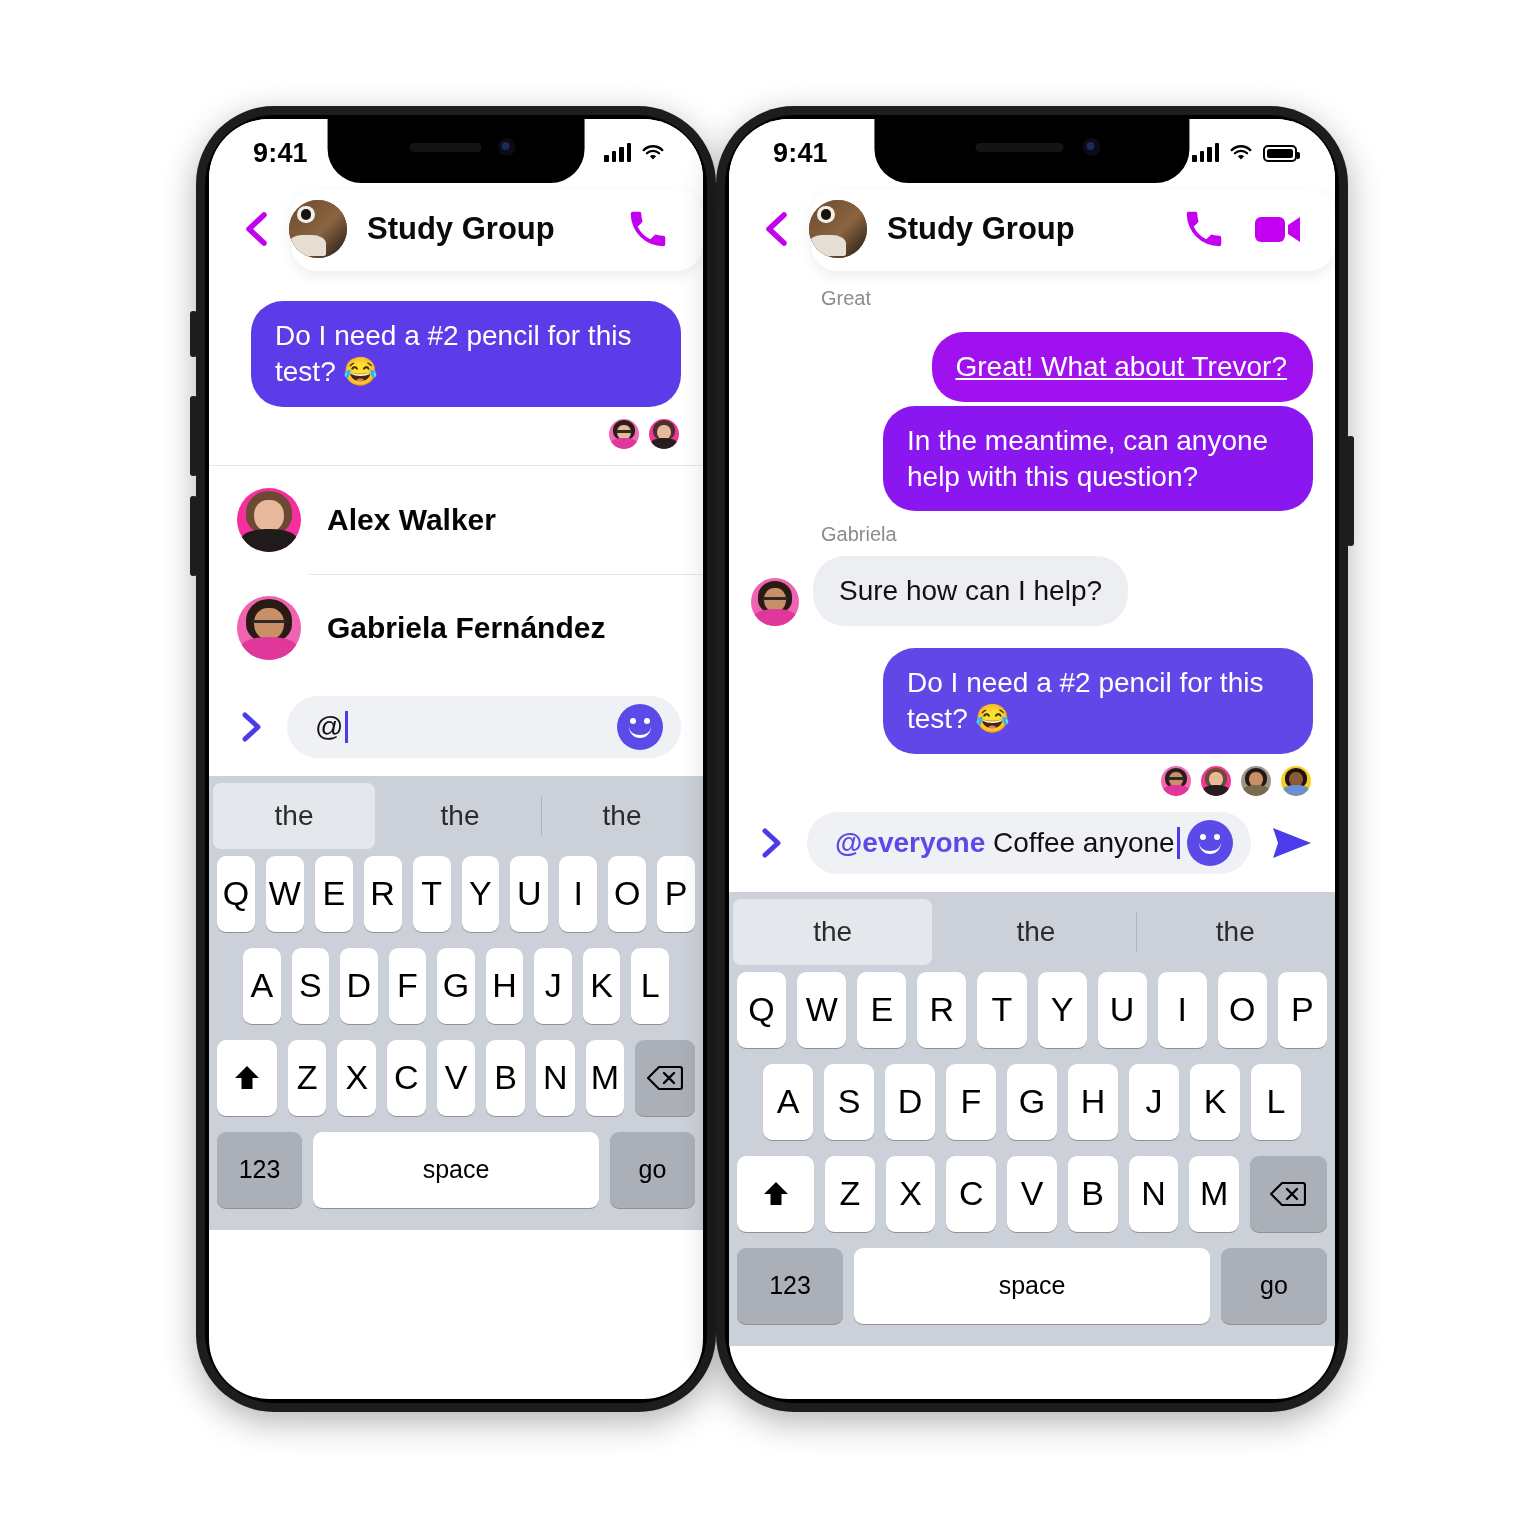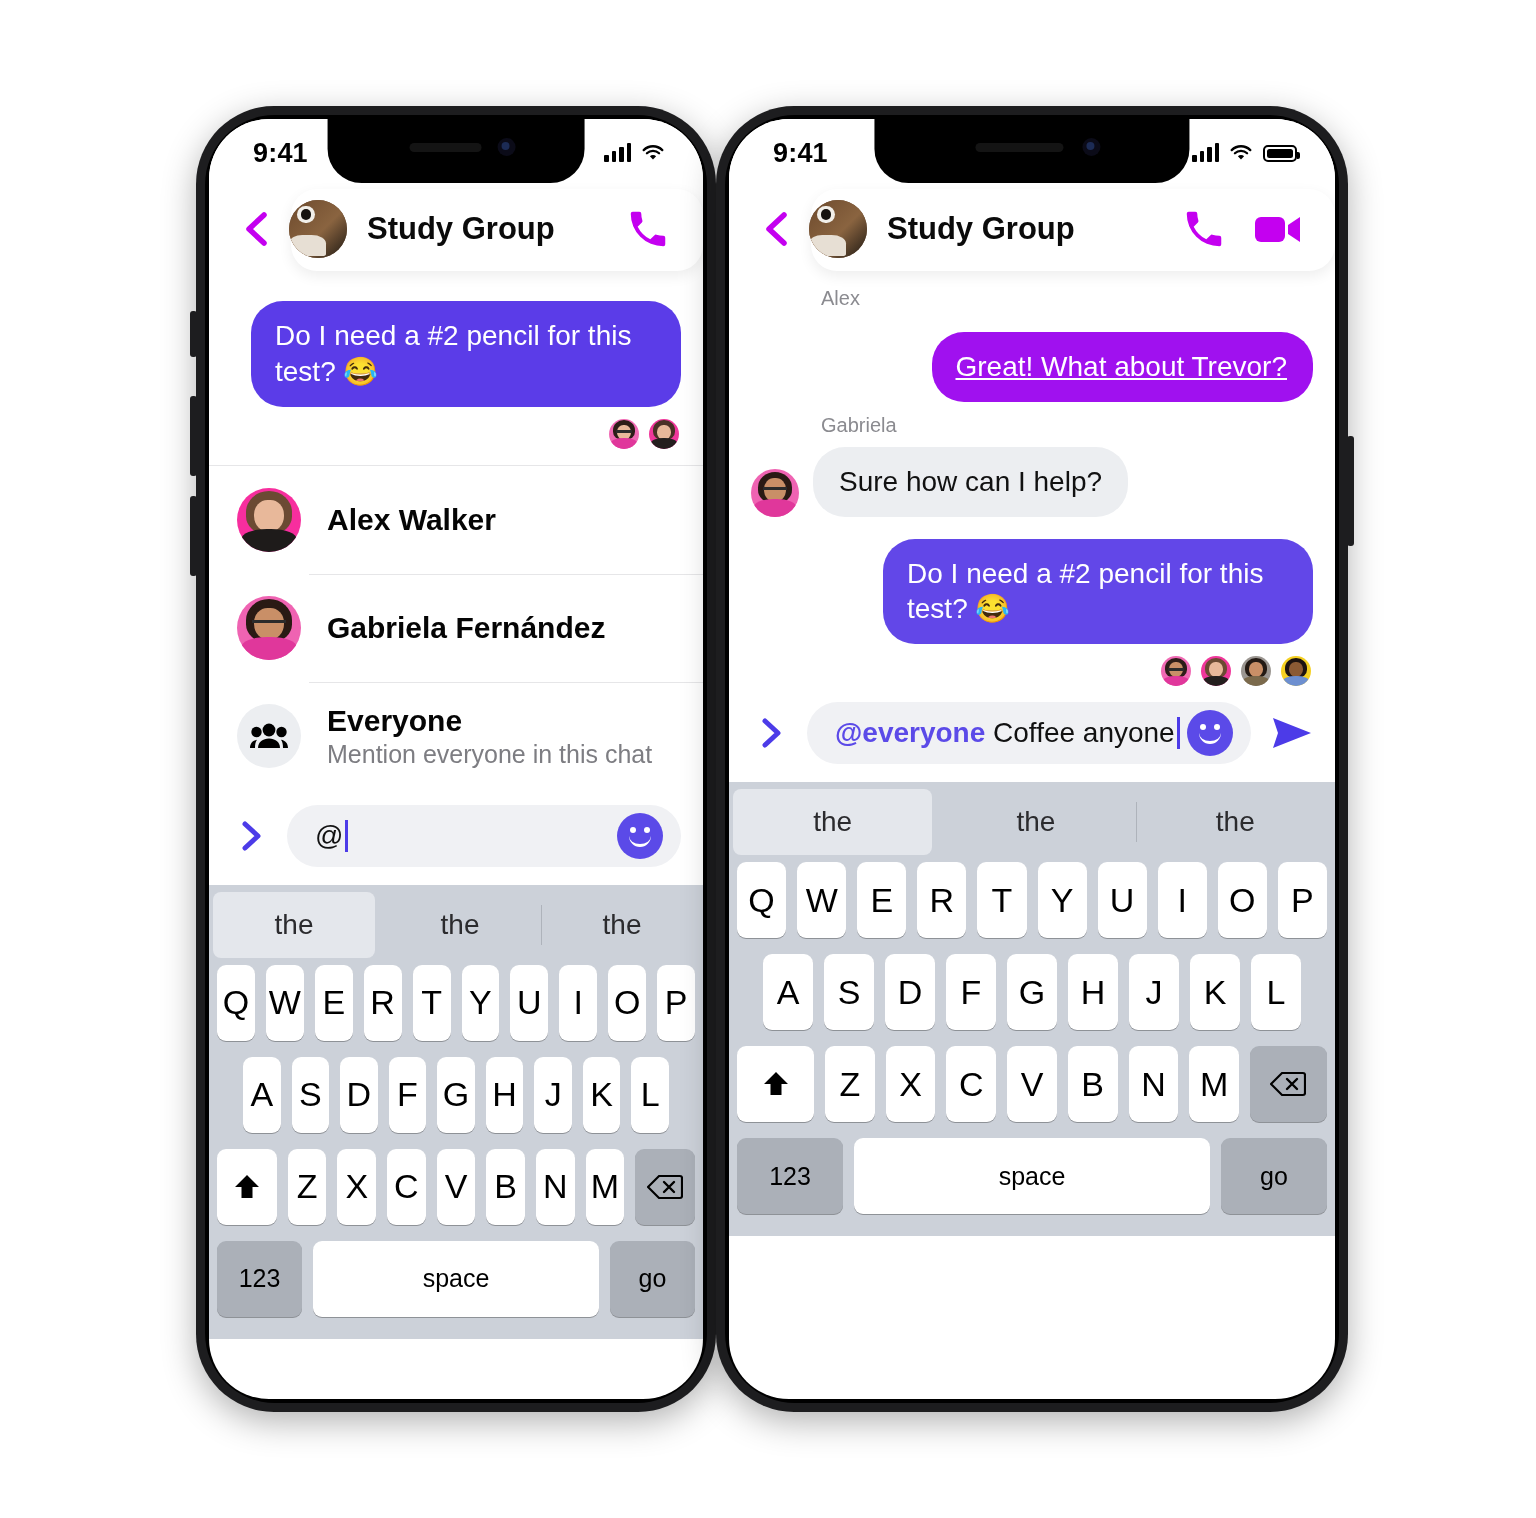--- a/index.html
+++ b/index.html
@@ -232,36 +232,20 @@
                   <div class="hair" style="background:#2a1a14"></div>
               <div class="face" style="background:#c98f67"></div>
                   <div class="glasses"></div>
               <div class="body" style="background:#e0379b"></div>
                 </div>
               </div>
             <div>
                 <div class="m-name">Gabriela Fernández</div>
               </div>
           </div>
-          <div class="mention-item">
-            <div class="everyone-ic">
-              <svg width="38" height="30" viewBox="0 0 38 30">
-                <circle cx="19" cy="9" r="6.4" fill="#000"></circle>
-                  <circle cx="6.5" cy="11" r="5.2" fill="#000"></circle>
-                  <circle cx="31.5" cy="11" r="5.2" fill="#000"></circle>
-                <path d="M8 27c0-6 5-9.5 11-9.5S30 21 30 27Z" fill="#000"></path>
-                <path d="M0 27c0-4.6 2.6-7.6 7-8.3-1.3 1.9-2 4.3-2 8.3Z" fill="#000"></path>
-                <path d="M38 27c0-4.6-2.6-7.6-7-8.3 1.3 1.9 2 4.3 2 8.3Z" fill="#000"></path>
-              </svg>
-            </div>
-            <div>
-              <div class="m-name">Everyone</div>
-              <div class="m-sub">Mention everyone in this chat</div>
-            </div>
-          </div>
         </div>
       </div>
 
       <div class="composer">
         <div class="comp-arrow">
           <svg width="40" height="40" viewBox="0 0 40 40">
               <path d="M14 8 27 20 14 32" stroke="#4c3be8" stroke-width="5" fill="none" stroke-linecap="round" stroke-linejoin="round"></path>
             </svg>
         </div>
         <div class="comp-field">
@@ -386,24 +370,27 @@
             <path d="M6.6 10.8a15.1 15.1 0 0 0 6.6 6.6l2.2-2.2a1 1 0 0 1 1-.24 11.4 11.4 0 0 0 3.6.58 1 1 0 0 1 1 1V20a1 1 0 0 1-1 1A17 17 0 0 1 3 4a1 1 0 0 1 1-1h3.5a1 1 0 0 1 1 1 11.4 11.4 0 0 0 .57 3.6 1 1 0 0 1-.25 1Z" fill="#c400f0"></path>
           </svg>
           <svg width="50" height="36" viewBox="0 0 50 36">
             <rect x="2" y="6" width="30" height="25" rx="6" fill="#c400f0"></rect>
             <path d="M35 14 47 6v25l-12-8Z" fill="#c400f0"></path>
           </svg>
         </div>
       </div>
 
       <div class="convo">
-        <div class="sender">Alex</div>
+        <div class="sender">Great</div>
 
         <div class="msg-row out" style="margin-top:22px">
           <div class="bubble out b-magenta">Great! What about Trevor?</div>
+        </div>
+        <div class="msg-row out" style="margin-top:4px">
+          <div class="bubble out b-violet">In the meantime, can anyone help with this question?</div>
         </div>
 
         <div class="sender">Gabriela</div>
         <div class="msg-row">
           <div class="m-avatar">
               <div class="ava">
             <div class="bg" style="background:#ef63b2"></div>
                 <div class="hair" style="background:#2a1a14"></div>
             <div class="face" style="background:#c98f67"></div>
                 <div class="glasses"></div>

